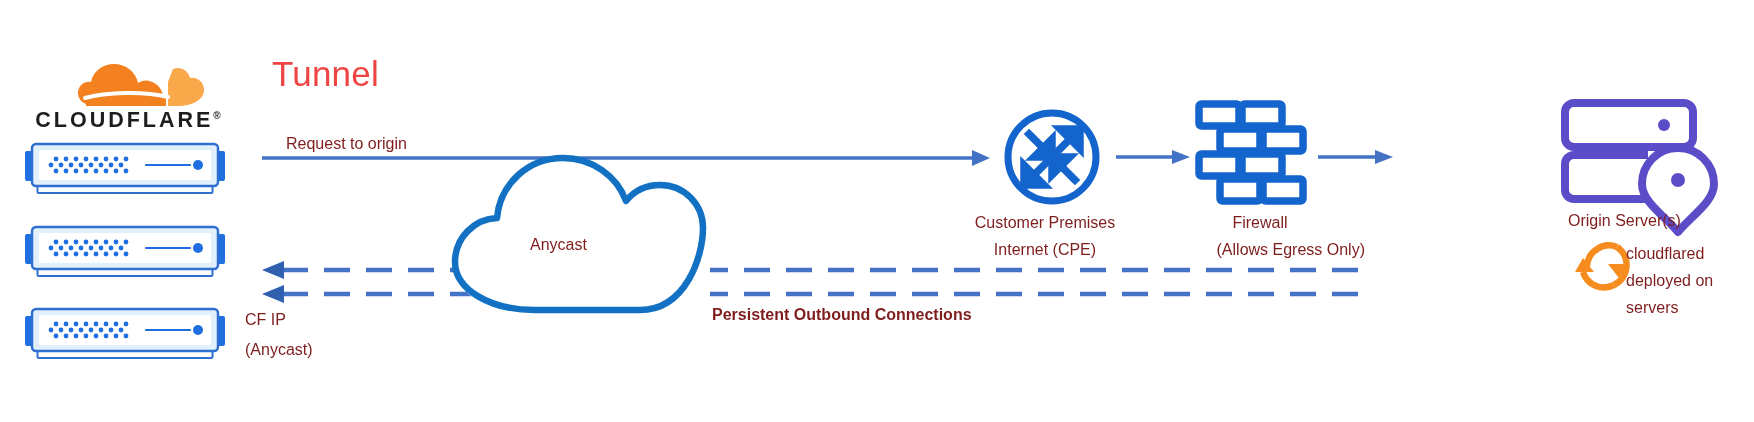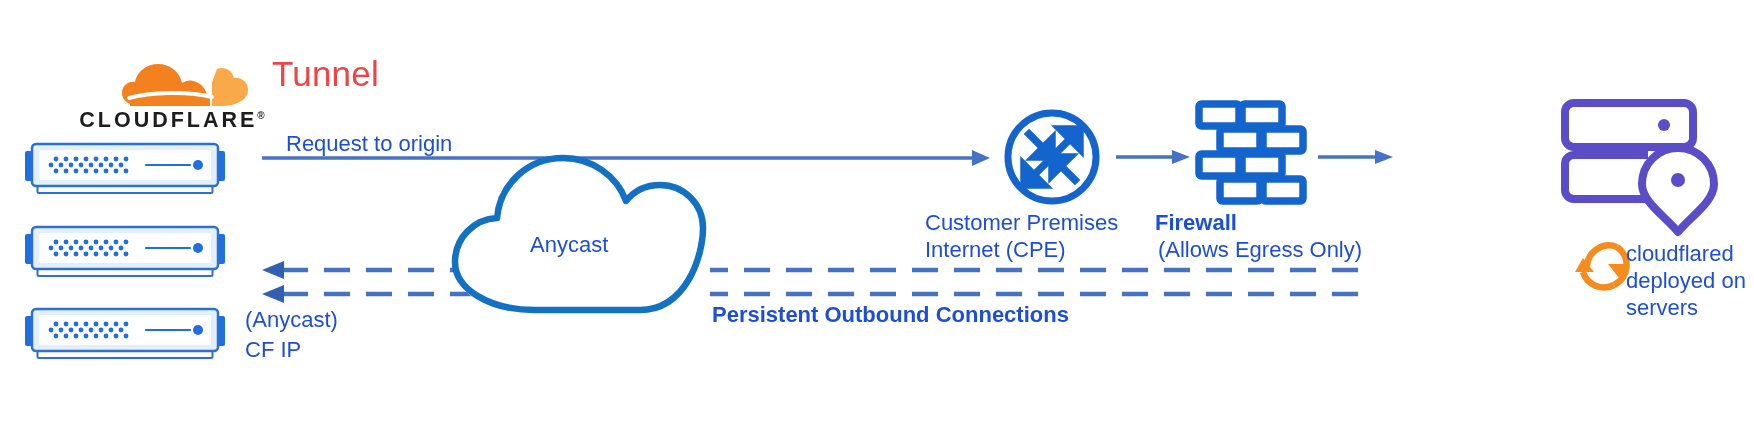--- a/index.html
+++ b/index.html
@@ -29,21 +29,20 @@
     white-space: nowrap;
     margin-top: 46px;
   }
 
   
   #cf-logo-wrap {
     left: 28px;
     top: 62px;
     width: 200px;
     height: 78px;
-    margin-left: 44px;
   }
   #cf-logo-text {
     position: absolute;
     left: 0px;
     top: 46px;
     width: 200px;
     text-align: center;
     font-size: 21.5px;
     font-weight: bold;
     letter-spacing: 3.0px;
@@ -55,33 +54,33 @@
     vertical-align: super;
     letter-spacing: 0;
   }
 
   
   .server { width: 206px; height: 58px; }
   .srv-svg { display: block; }
 
   
   .blue-label {
-    color: #1d4ed8;
-    font-size: 22px;
+    color: #7f1d1d;
+    font-size: 16px;
     line-height: 25px;
     white-space: nowrap;
   }
 
   #lbl-request   { left: 286px; top: 131px; }
   #lbl-internet  { left: 530px; top: 232px; }
   #lbl-cf-ip     { left: 245px; top: 305px; line-height: 30px; white-space: normal; width: 190px; }
   #lbl-persistent{ left: 712px; top: 302px; font-weight: bold; }
-  #lbl-cpe       { left: 925px; top: 209px; width: 240px; text-align: left; white-space: normal; line-height: 27px; }
-  #lbl-firewall  { left: 1155px; top: 209px; width: 210px; text-align: left; white-space: normal; line-height: 27px; font-weight: bold; }
-  #lbl-firewall2 { left: 1155px; top: 236px; width: 210px; text-align: center; white-space: normal; line-height: 27px; }
+  #lbl-cpe       { left: 925px; top: 209px; width: 240px; text-align: center; white-space: normal; line-height: 27px; }
+  #lbl-firewall  { left: 1155px; top: 209px; width: 210px; text-align: center; white-space: normal; line-height: 27px; }
+  #lbl-firewall2 { left: 1155px; top: 236px; width: 210px; text-align: right; white-space: normal; line-height: 27px; }
   #lbl-origin    { left: 1568px; top: 208px; }
   #lbl-cloudflared {
     left: 1626px; top: 240px; width: 130px;
     white-space: normal; line-height: 27px;
   }
 
   
   #overlay { left: 0; top: 0; width: 1754px; height: 422px; }
 </style>
 </head>
@@ -325,34 +324,35 @@
       <polygon points="1583,258 1594,272 1575,272" fill="#f68b1e"></polygon>
       <polygon points="1619,278 1608,264 1627,264" fill="#f68b1e"></polygon>
     </g>
   </svg>
 
   <div id="lbl-request" class="abs blue-label">Request to origin</div>
 
   <div id="lbl-internet" class="abs blue-label">Anycast</div>
 
   <div id="lbl-cf-ip" class="abs blue-label">
+    <div>CF IP</div>
     <div>(Anycast)</div>
-    <div>CF IP</div>
   </div>
 
   <div id="lbl-persistent" class="abs blue-label">Persistent Outbound Connections</div>
 
   <div id="lbl-cpe" class="abs blue-label">
     <div>Customer Premises</div>
     <div>Internet (CPE)</div>
   </div>
 
   <div id="lbl-firewall" class="abs blue-label">Firewall</div>
   <div id="lbl-firewall2" class="abs blue-label">(Allows Egress Only)</div>
 
+  <div id="lbl-origin" class="abs blue-label">Origin Server(s)</div>
 
   <div id="lbl-cloudflared" class="abs blue-label">
     <div>cloudflared</div>
     <div>deployed on</div>
     <div>servers</div>
   </div>
 
 </div>
 
 </body></html>

